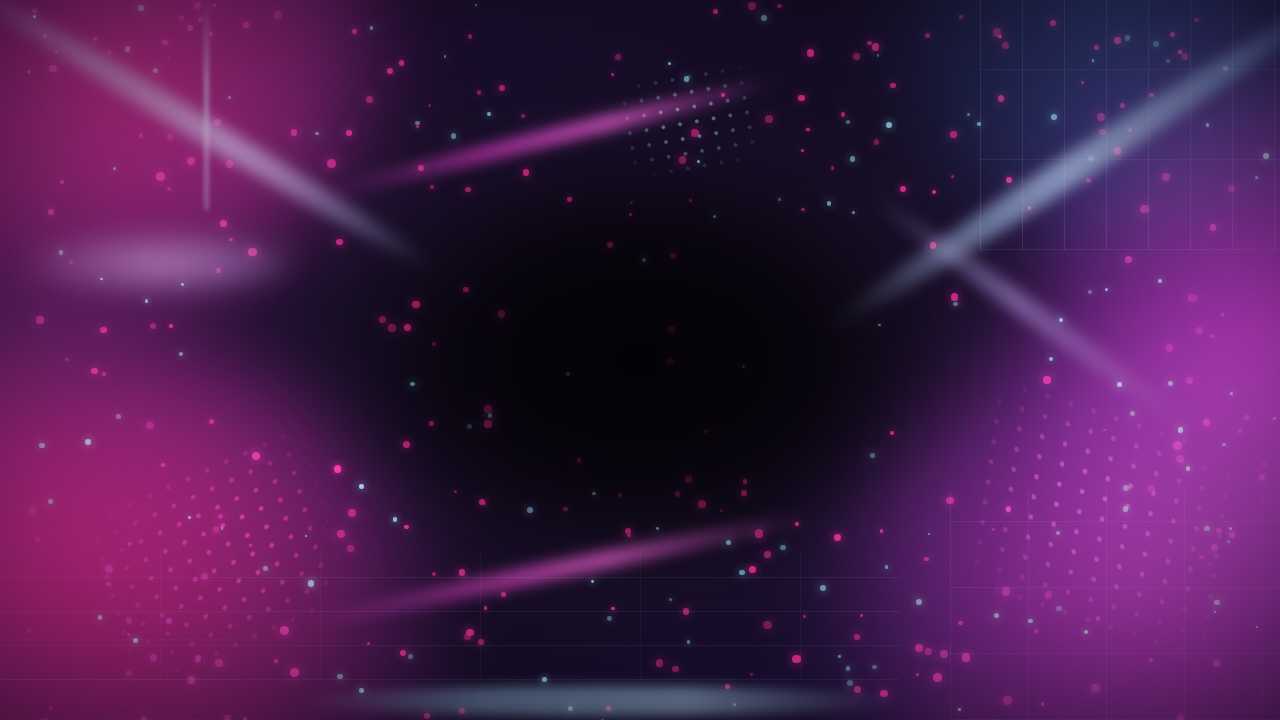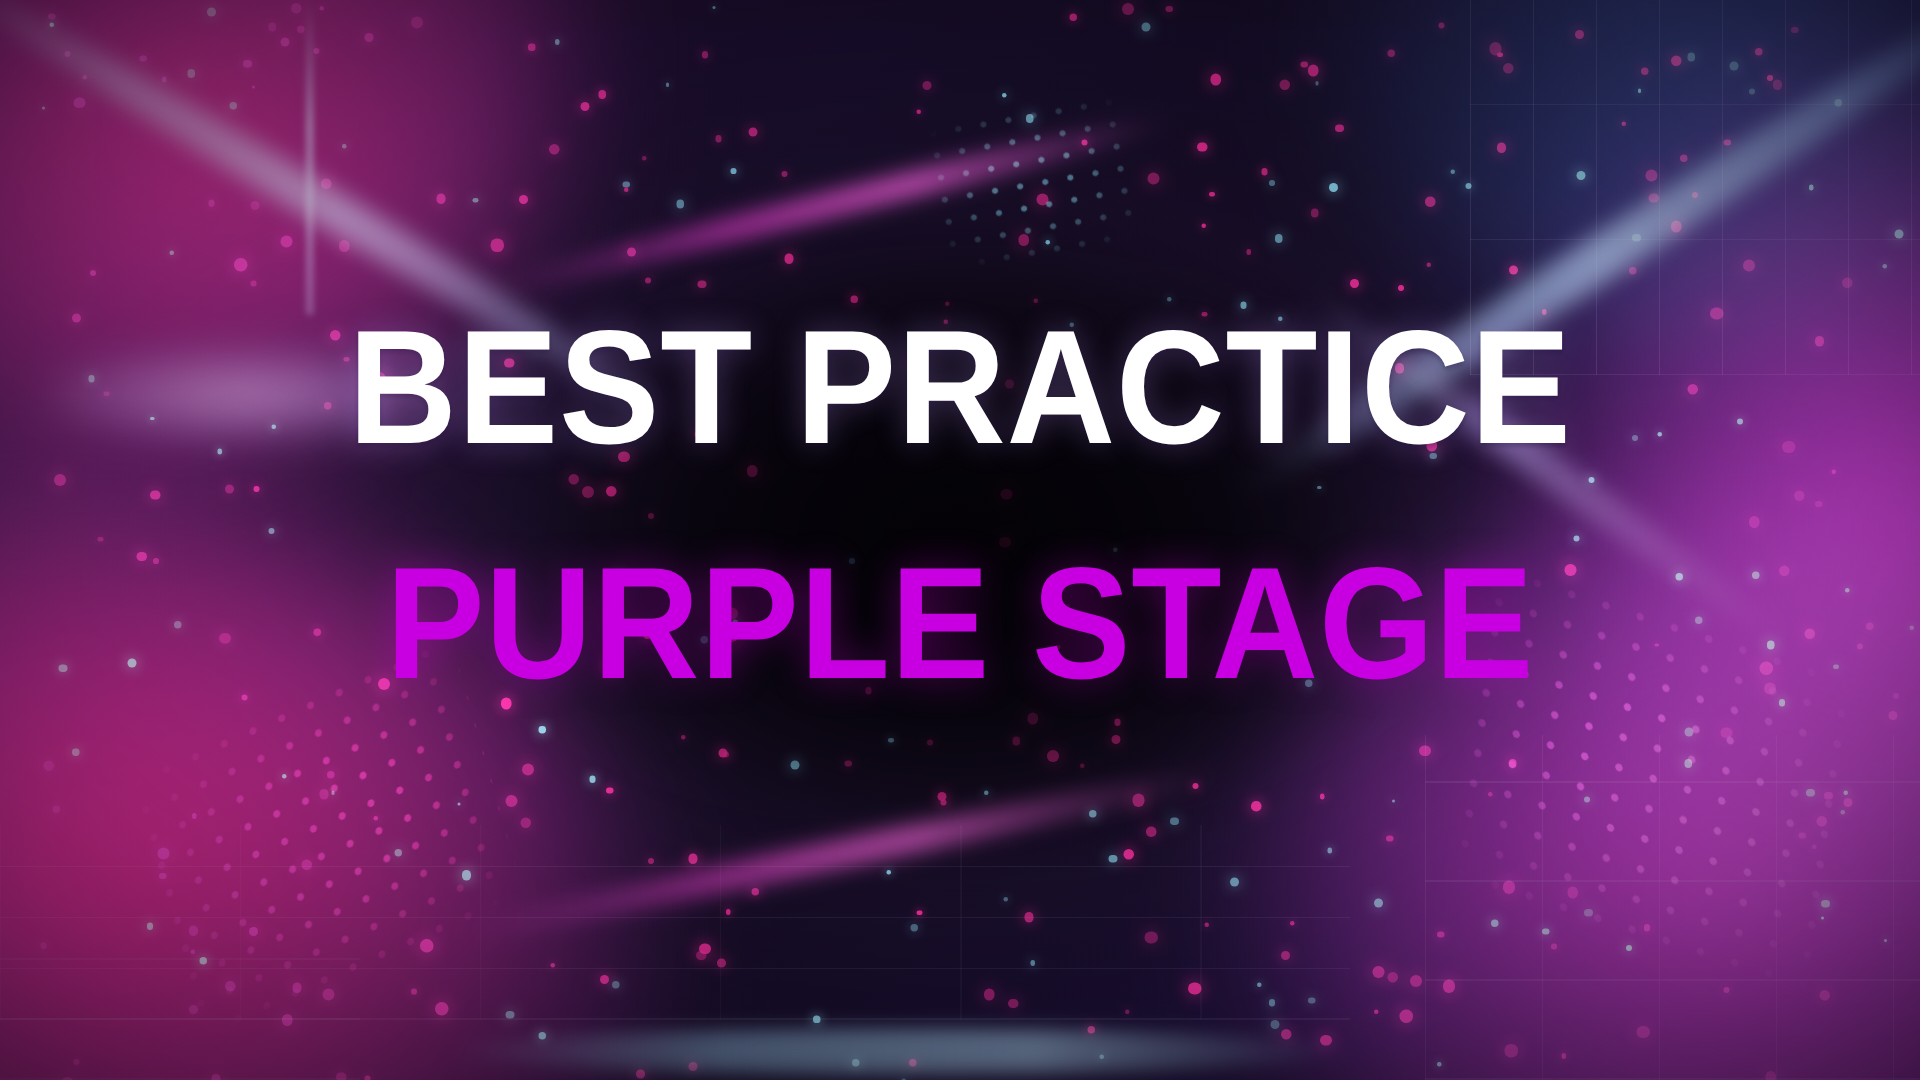--- a/index.html
+++ b/index.html
@@ -703,18 +703,14 @@
       <div class="dot" style="left: 181.4px; top: 282.8px; width: 2.8px; height: 2.8px; background: rgb(127, 215, 235); opacity: 0.85; box-shadow: rgb(127, 215, 235) 0px 0px 6px;"></div>
       <div class="dot" style="left: 933.2px; top: 673.2px; width: 8.7px; height: 8.7px; background: rgb(255, 35, 140); opacity: 0.95; box-shadow: rgb(255, 35, 140) 0px 0px 12px;"></div>
       <div class="dot" style="left: 683.6px; top: 75.9px; width: 5.9px; height: 5.9px; background: rgb(127, 215, 235); opacity: 0.78; box-shadow: rgb(127, 215, 235) 0px 0px 9px;"></div>
       <div class="dot" style="left: 1140.4px; top: 204.7px; width: 8.5px; height: 8.5px; background: rgb(255, 35, 140); opacity: 0.67; box-shadow: rgb(255, 35, 140) 0px 0px 12px;"></div>
       <div class="dot" style="left: 97.6px; top: 615.2px; width: 4.6px; height: 4.6px; background: rgb(127, 215, 235); opacity: 0.82; box-shadow: rgb(127, 215, 235) 0px 0px 8px;"></div>
     </div>
 
   <div class="glow glow-center"></div>
   <div class="vignette"></div>
 
-  <div class="text-block">
-    <div class="title-main">BEST PRACTICE</div>
-    <div class="title-sub">PURPLE STAGE</div>
-  </div>
 
 </div>
 
 </body></html>

